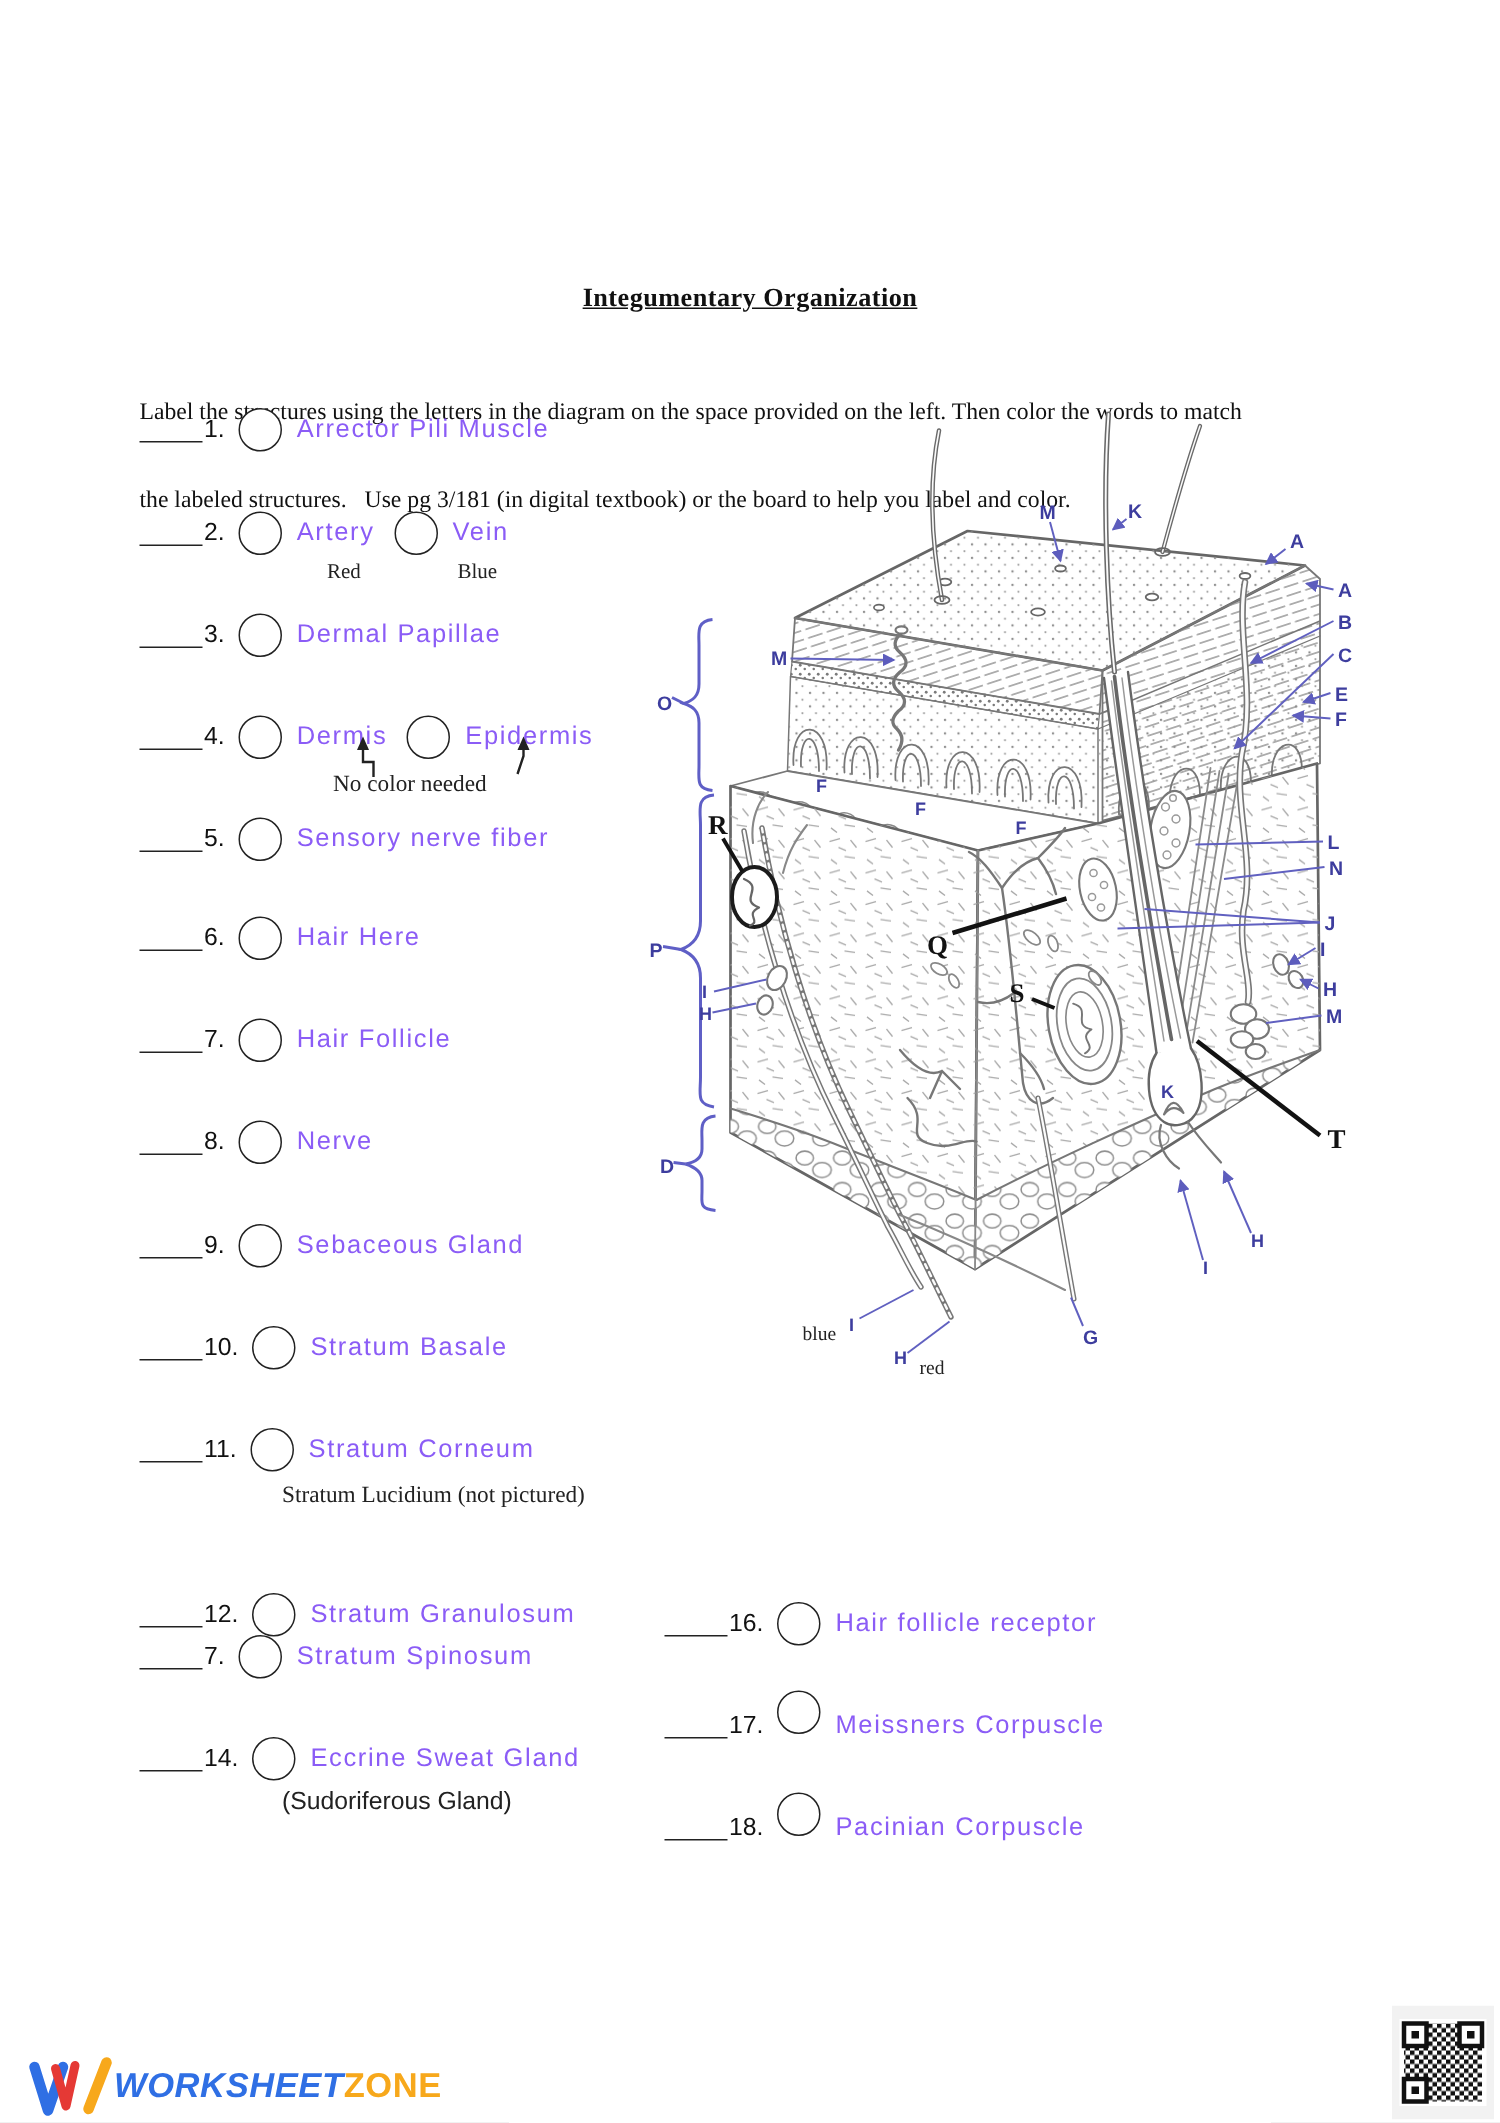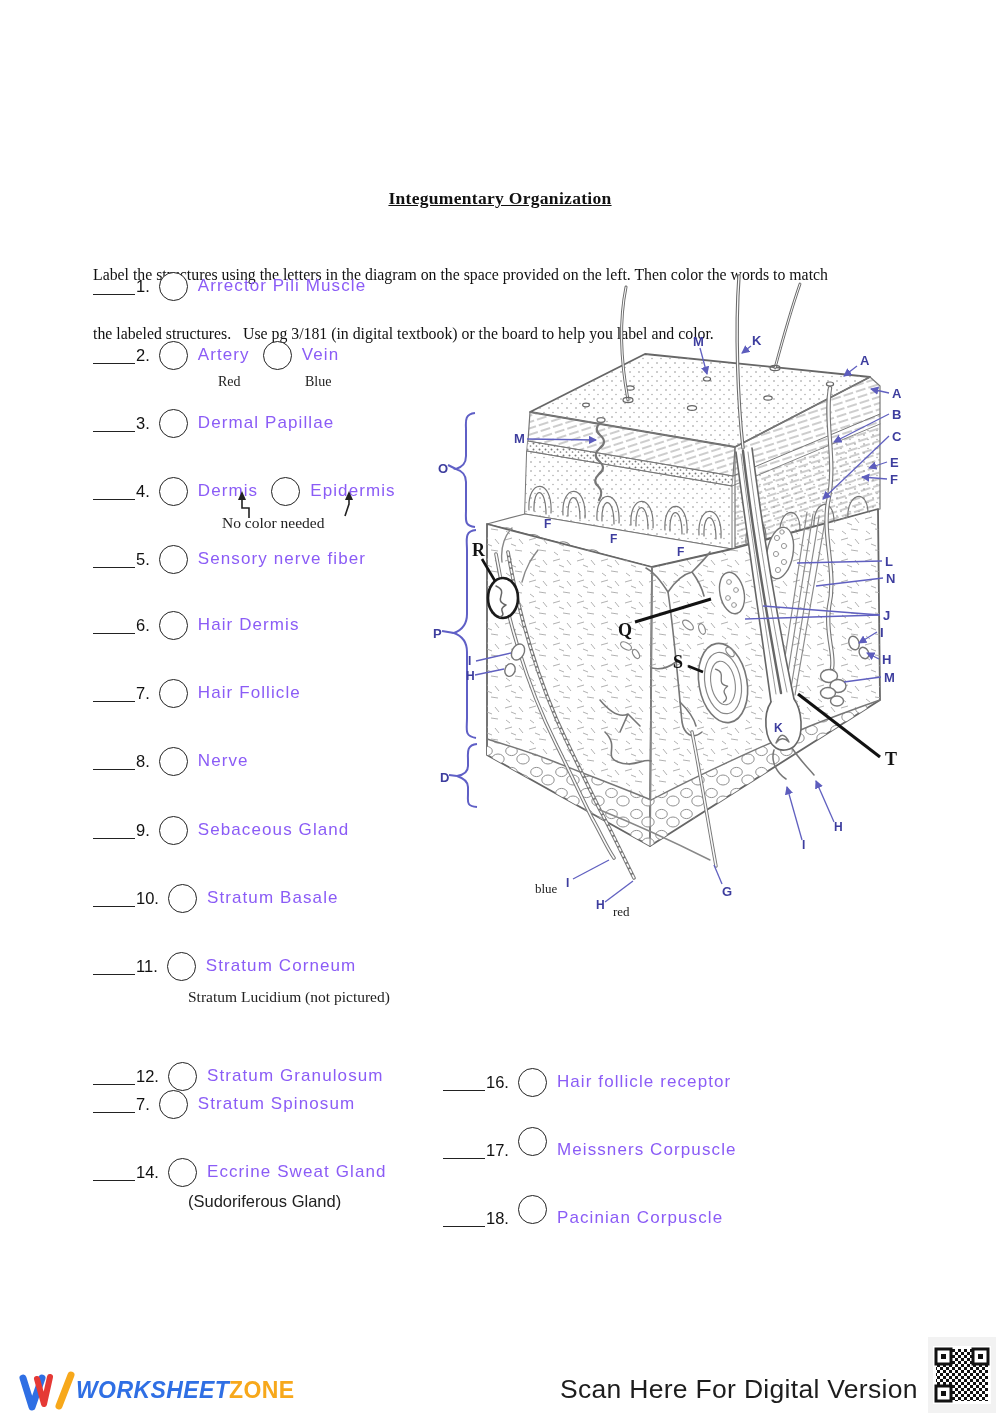--- a/index.html
+++ b/index.html
@@ -88,21 +88,21 @@
   <div class="row" style="left:93px;top:544px">
     <span class="blank"></span>
       <span class="num">5.</span>
       <span class="circle"></span>
       <span class="lbl">Sensory nerve fiber</span>
   </div>
   <div class="row" style="left:93px;top:610px">
     <span class="blank"></span>
       <span class="num">6.</span>
       <span class="circle"></span>
-      <span class="lbl">Hair Dermis</span>
+      <span class="lbl">Hair Here</span>
   </div>
   <div class="row" style="left:93px;top:678px">
     <span class="blank"></span>
       <span class="num">7.</span>
       <span class="circle"></span>
       <span class="lbl">Hair Follicle</span>
   </div>
   <div class="row" style="left:93px;top:746px">
     <span class="blank"></span>
       <span class="num">8.</span>
@@ -460,21 +460,20 @@
   <svg style="position:absolute;left:16px;top:1366px" width="60" height="48">
     <g fill="none" stroke-linecap="round" stroke-linejoin="round">
       <path d="M7 12 L16 41 L26 12" stroke="#2f6fe4" stroke-width="7"></path>
       <path d="M21 13 L28 38 L34 11" stroke="#e53935" stroke-width="6"></path>
       <path d="M43 40 L55 9" stroke="#f7a81b" stroke-width="7"></path>
     </g>
   </svg>
   <div class="footer-brand">
     <span class="b1">WORKSHEET</span><span class="b2">ZONE</span>
   </div>
-  <div class="scan-text">Scan Here For Digital Version</div>
 
   <svg style="position:absolute;left:928px;top:1337px" width="68" height="76">
     <rect x="0" y="0" width="68" height="76" fill="#f2f2f2"></rect>
     <rect x="5" y="9" width="58" height="58" fill="#ffffff"></rect>
     <defs>
       <pattern id="qrn" width="12" height="12" patternUnits="userSpaceOnUse">
         <g fill="#111">
           <rect x="0" y="0" width="3" height="3"></rect>
             <rect x="6" y="0" width="3" height="3"></rect>
           <rect x="3" y="3" width="3" height="3"></rect>

